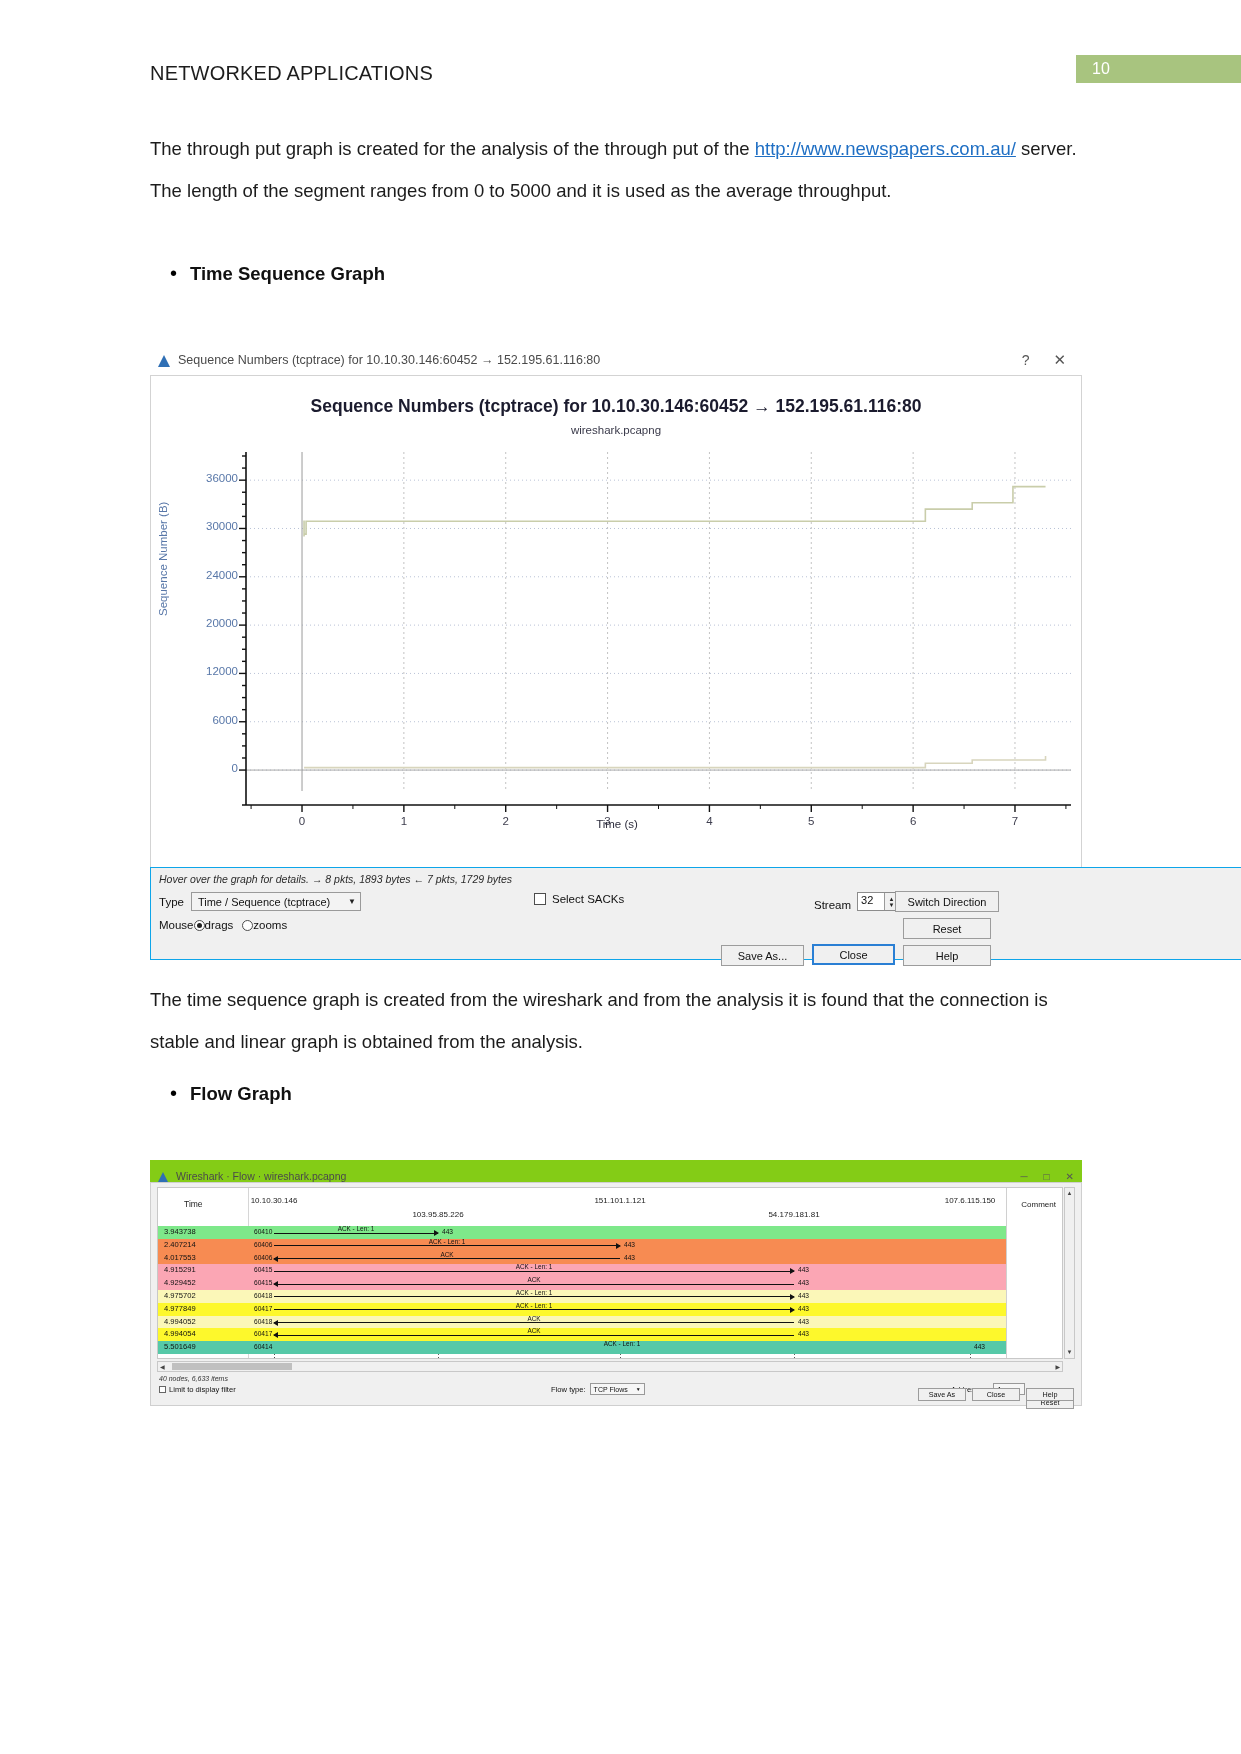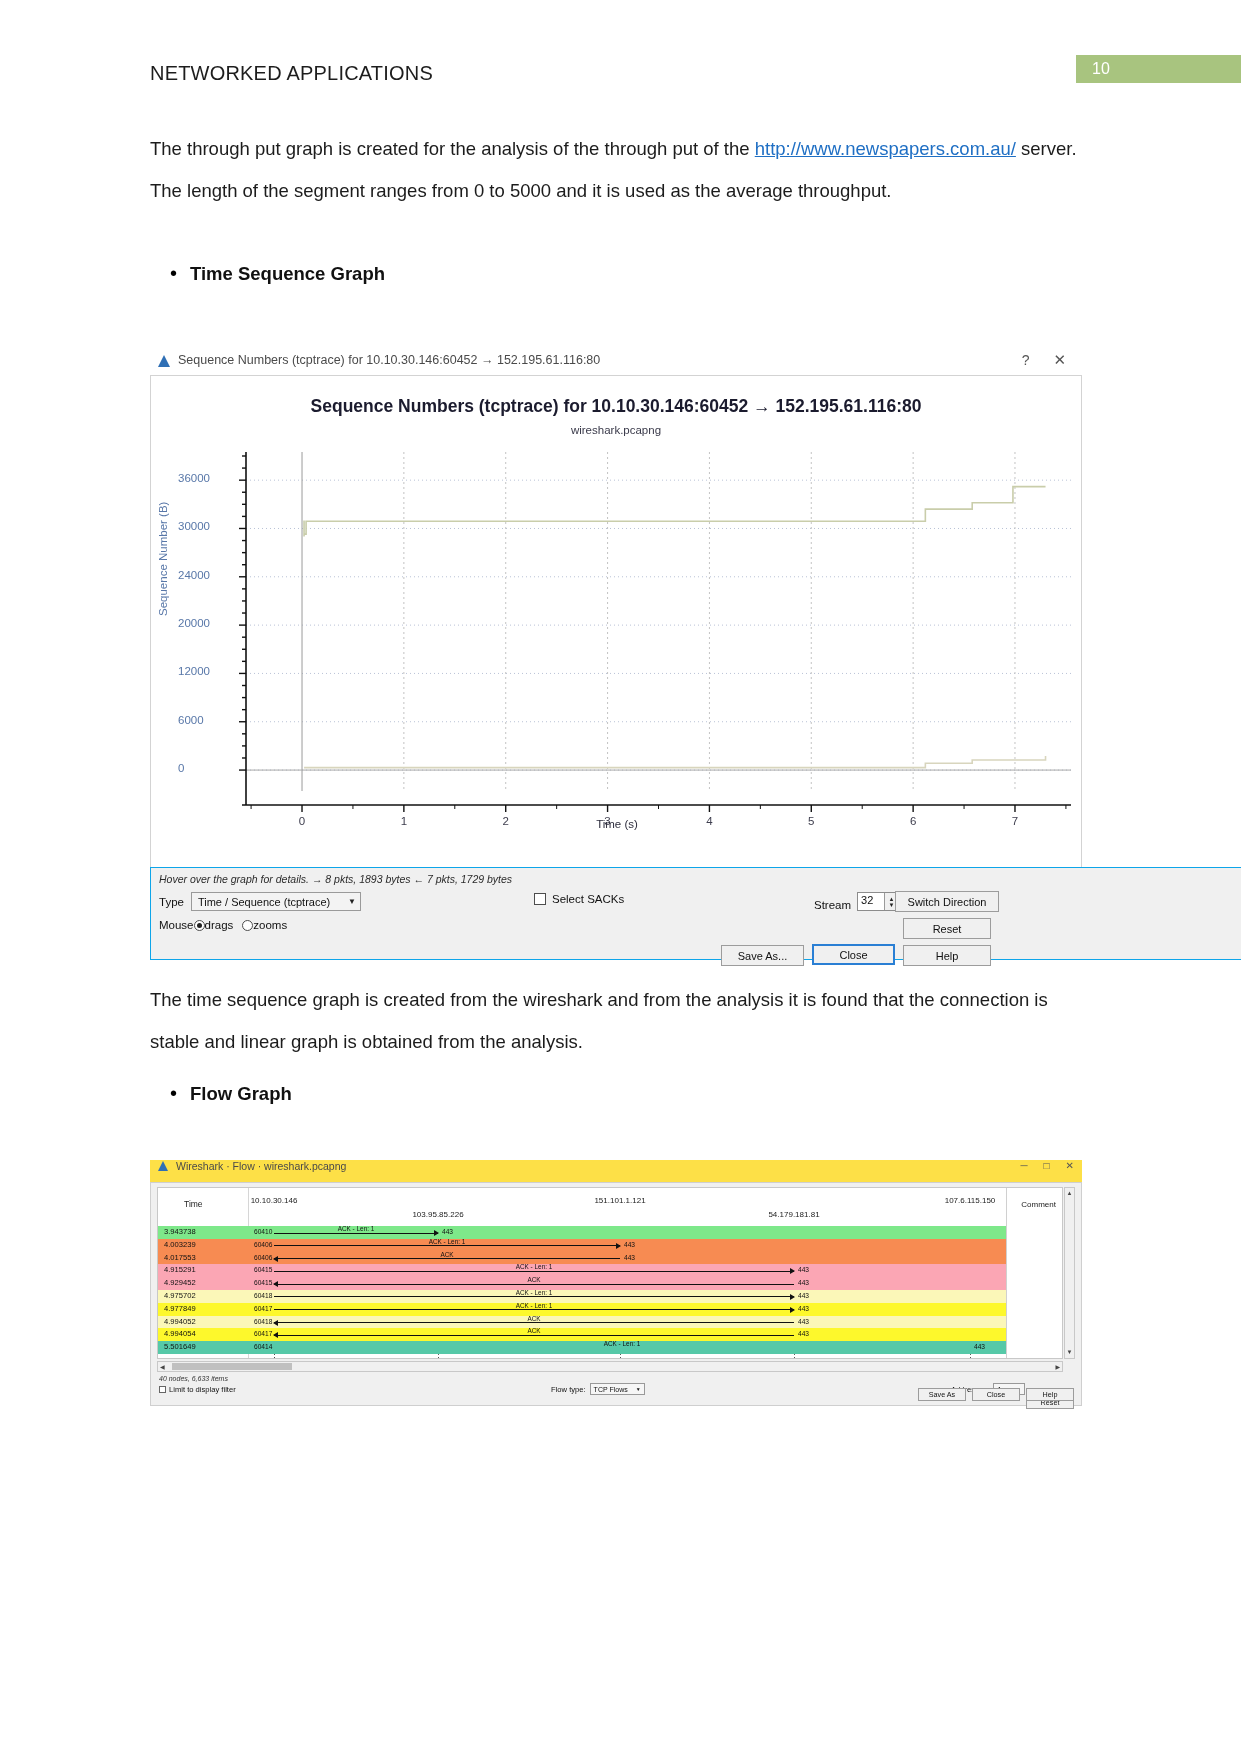--- a/index.html
+++ b/index.html
@@ -56,21 +56,21 @@
   .chart-sub { text-align:center; font-size:11.5px; color:#3a3a4a; margin-top:7px; }
 
   .plot-wrap { position:absolute; left:0; top:70px; width:932px; height:420px; }
   .ylabel-rot {
     position:absolute; left:6px; top:170px;
     transform:rotate(-90deg); transform-origin:left top;
     font-size:11.5px; color:#5877a8; white-space:nowrap;
   }
   .ytick {
     position:absolute; right:0; font-size:11.5px; color:#5877a8;
-    width:60px;
+    text-align:right; width:60px;
   }
   .xtick { position:absolute; font-size:11.5px; color:#3d3d4d; transform:translateX(-50%); }
   .xlabel-c { position:absolute; width:100%; text-align:center; font-size:11.5px; color:#2d2d3d; }
 
   .ws1-footer {
     position:absolute; left:0; top:522px; width:1116px; height:93px;
     background:#f0f0f0; border:1px solid #0ea5e9;
   }
   .hover-note { position:absolute; left:8px; top:5px; font-size:10.5px; font-style:italic; color:#2b2b2b; }
   .lbl { font-size:11.5px; color:#111; }
@@ -106,21 +106,21 @@
   .btn {
     display:inline-flex; align-items:center; justify-content:center;
     height:21px; background:#f0f0f0; border:1px solid #9c9c9c;
     font-size:11px; color:#111; padding:0 8px;
   }
   .btn.primary { border:2px solid #2a7fd4; background:#f0f0f0; }
 
   
   .ws2 { position:absolute; left:150px; top:1160px; width:932px; height:246px; background:#fff; }
   .ws2-title {
-    height:22px; background:#fde047; display:flex; align-items:flex-start;
+    height:22px; background:#84cc16; display:flex; align-items:flex-end;
     padding:0 8px; font-size:10.5px; color:#4a4a4a;
   }
   .ws2-title .ws-logo { width:11px; height:11px; }
   .ws2-title .ws-logo:before { border-left-width:5px; border-right-width:5px; border-bottom-width:10px; }
   .wbtn { font-size:10px; color:#555; margin-left:16px; }
 
   .ws2-body {
     position:absolute; left:0; top:22px; width:932px; height:224px;
     background:#f0f0f0; border:1px solid #cfcfcf;
   }
@@ -388,21 +388,21 @@
       <div class="fl-rows" id="fl-rows-host">
           <div class="fl-row" style="background: rgb(126, 232, 138);">
             <span class="fl-time">3.943738</span>
             <span class="fl-port">60410</span>
             <div class="fl-arrow r" style="left: 116px; width: 164px;"></div>
             <span class="fl-msg" style="left: 198px;">ACK - Len: 1</span>
             <span class="fl-port2" style="left: 284px;">443</span>
             <span class="fl-cmt">Seq = 1 Ack = 1</span>
           </div>
           <div class="fl-row" style="background: rgb(247, 139, 82);">
-            <span class="fl-time">4.003239</span>
+            <span class="fl-time">2.407214</span>
             <span class="fl-port">60406</span>
             <div class="fl-arrow r" style="left: 116px; width: 346px;"></div>
             <span class="fl-msg" style="left: 289px;">ACK - Len: 1</span>
             <span class="fl-port2" style="left: 466px;">443</span>
             <span class="fl-cmt">Seq = 1 Ack = 1</span>
           </div>
           <div class="fl-row" style="background: rgb(247, 139, 82);">
             <span class="fl-time">4.017553</span>
             <span class="fl-port">60406</span>
             <div class="fl-arrow l" style="left: 116px; width: 346px;"></div>

